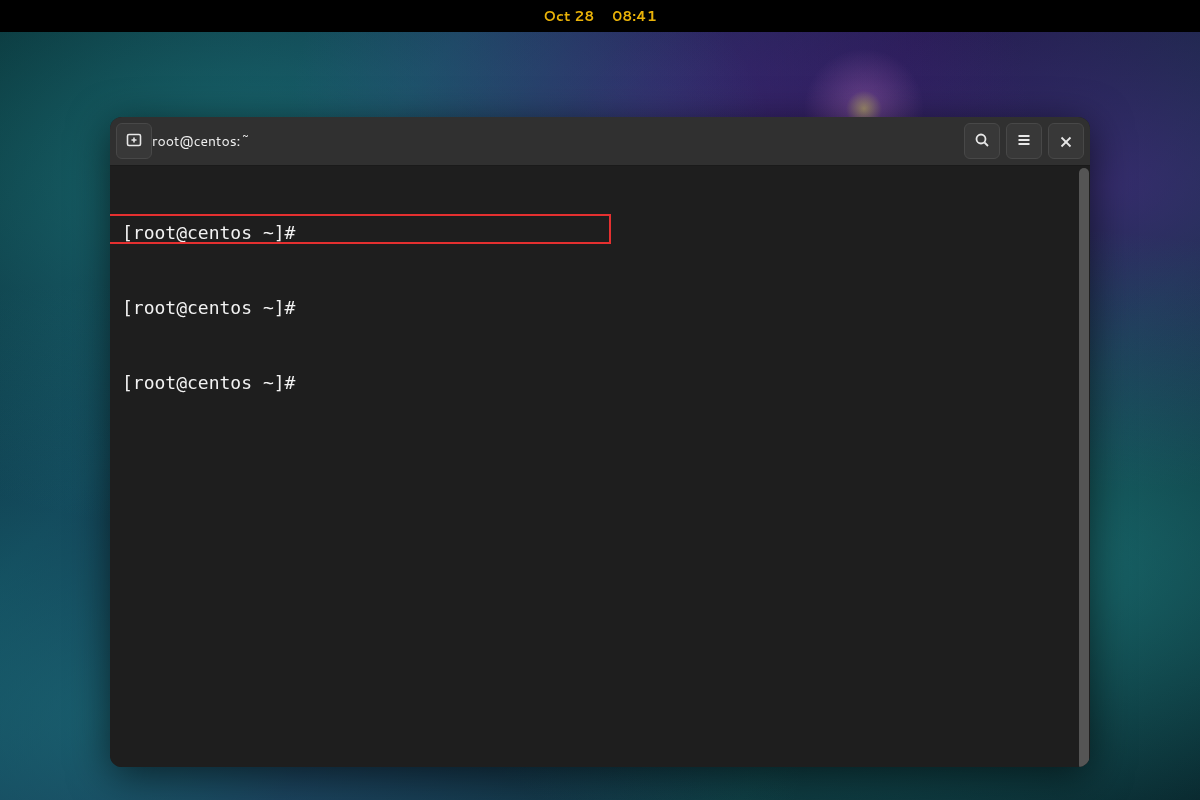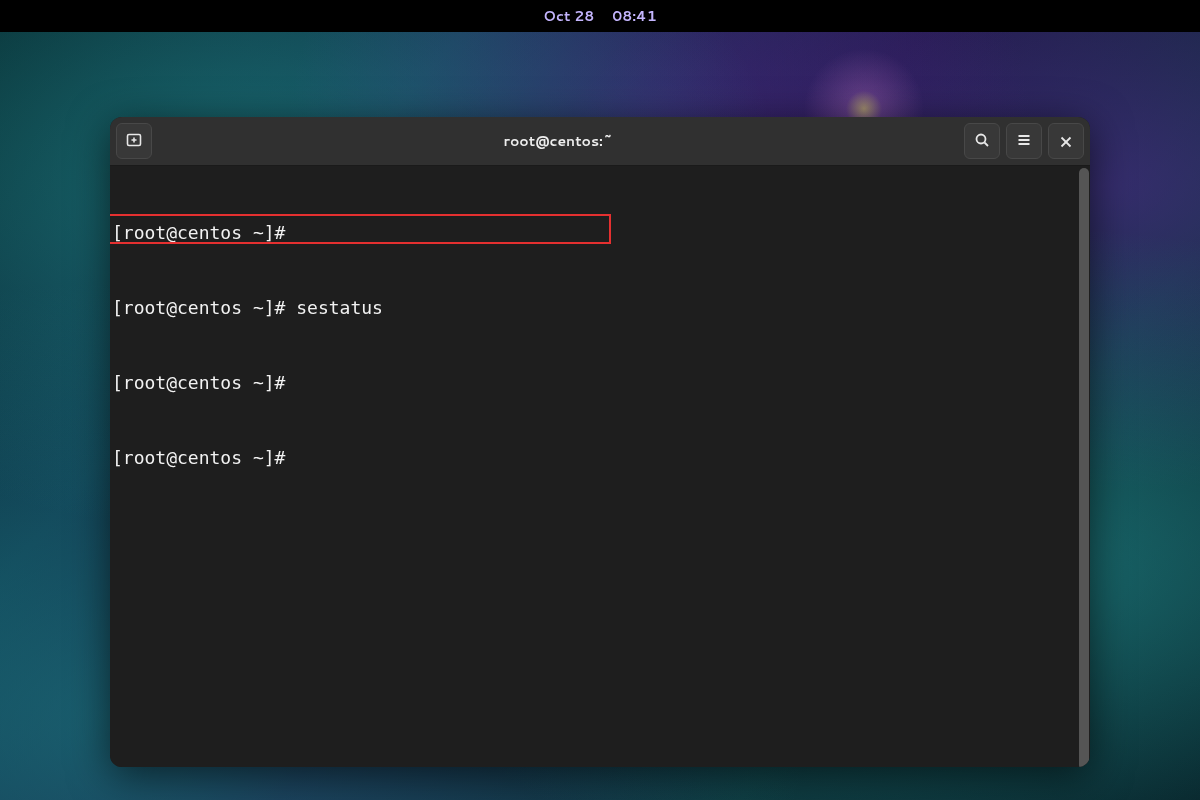--- a/index.html
+++ b/index.html
@@ -11,21 +11,21 @@
     font-family: "Cantarell", "Open Sans", "Helvetica Neue", Arial, sans-serif;
     background: #000;
   }
   .topbar {
     position: absolute;
     top: 0;
     left: 0;
     right: 0;
     height: 32px;
     background: #000;
-    color: #c4b5fd;
+    color: #eab308;
     display: flex;
     align-items: center;
     justify-content: center;
     font-size: 14px;
     font-weight: 600;
     z-index: 10;
   }
   .clock-date { margin-right: 6px; }
   .clock-time { margin-left: 12px; }
 
@@ -74,31 +74,31 @@
     display: flex;
     align-items: center;
     justify-content: center;
     color: #e8e8e8;
     cursor: pointer;
   }
   .hb-btn svg { width: 16px; height: 16px; }
   .hb-btn.close svg { width: 12px; height: 12px; }
   .title {
     flex: 1;
-    text-align: center;
+    text-align: left;
     color: #eee;
     font-size: 14px;
-    font-weight: 700;
+    font-weight: 400;
   }
 
   .termbody {
     position: relative;
     height: calc(100% - 48px);
     background: #1e1e1e;
-    padding: 4px 0 0 2px;
+    padding: 4px 0 0 12px;
     font-family: "DejaVu Sans Mono", "Liberation Mono", Menlo, Consolas, monospace;
     font-size: 18px;
     line-height: 25px;
     color: #f2f2f2;
     white-space: pre;
   }
   .line { padding: 0 0 0 0; }
   .highlight-box {
     position: absolute;
     border: 2px solid #e53030;
@@ -174,21 +174,20 @@
               <line x1="1.5" y1="1.5" x2="10.5" y2="10.5"></line>
               <line x1="10.5" y1="1.5" x2="1.5" y2="10.5"></line>
             </svg>
           </span>
         </div>
       </div>
     </div>
 
     <div class="termbody">
       <div class="line">[root@centos ~]# </div>
-      <div class="line">[root@centos ~]# sestatus</div>
       <div class="line">[root@centos ~]# </div>
       <div class="line">[root@centos ~]# </div>
 
       <div class="highlight-box"></div>
 
       <div class="scrollbar">
         <div class="thumb"></div>
       </div>
     </div>
   </div>

